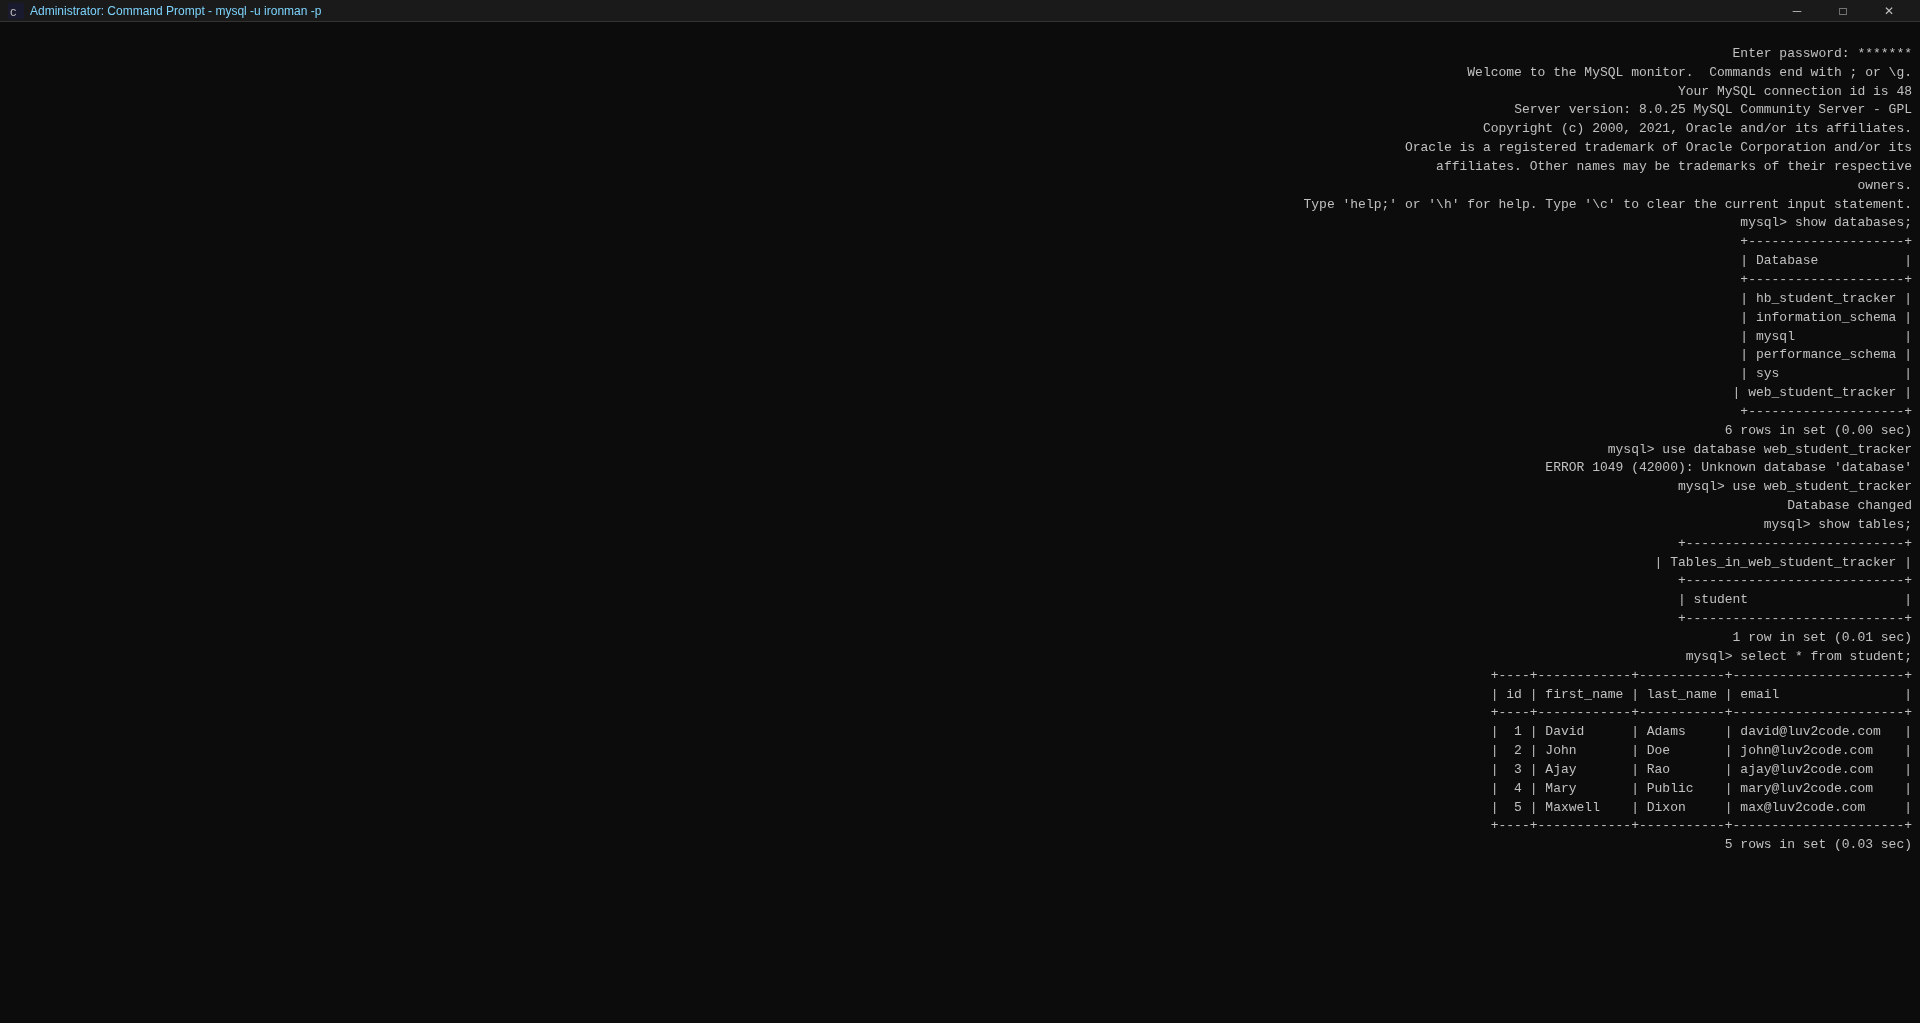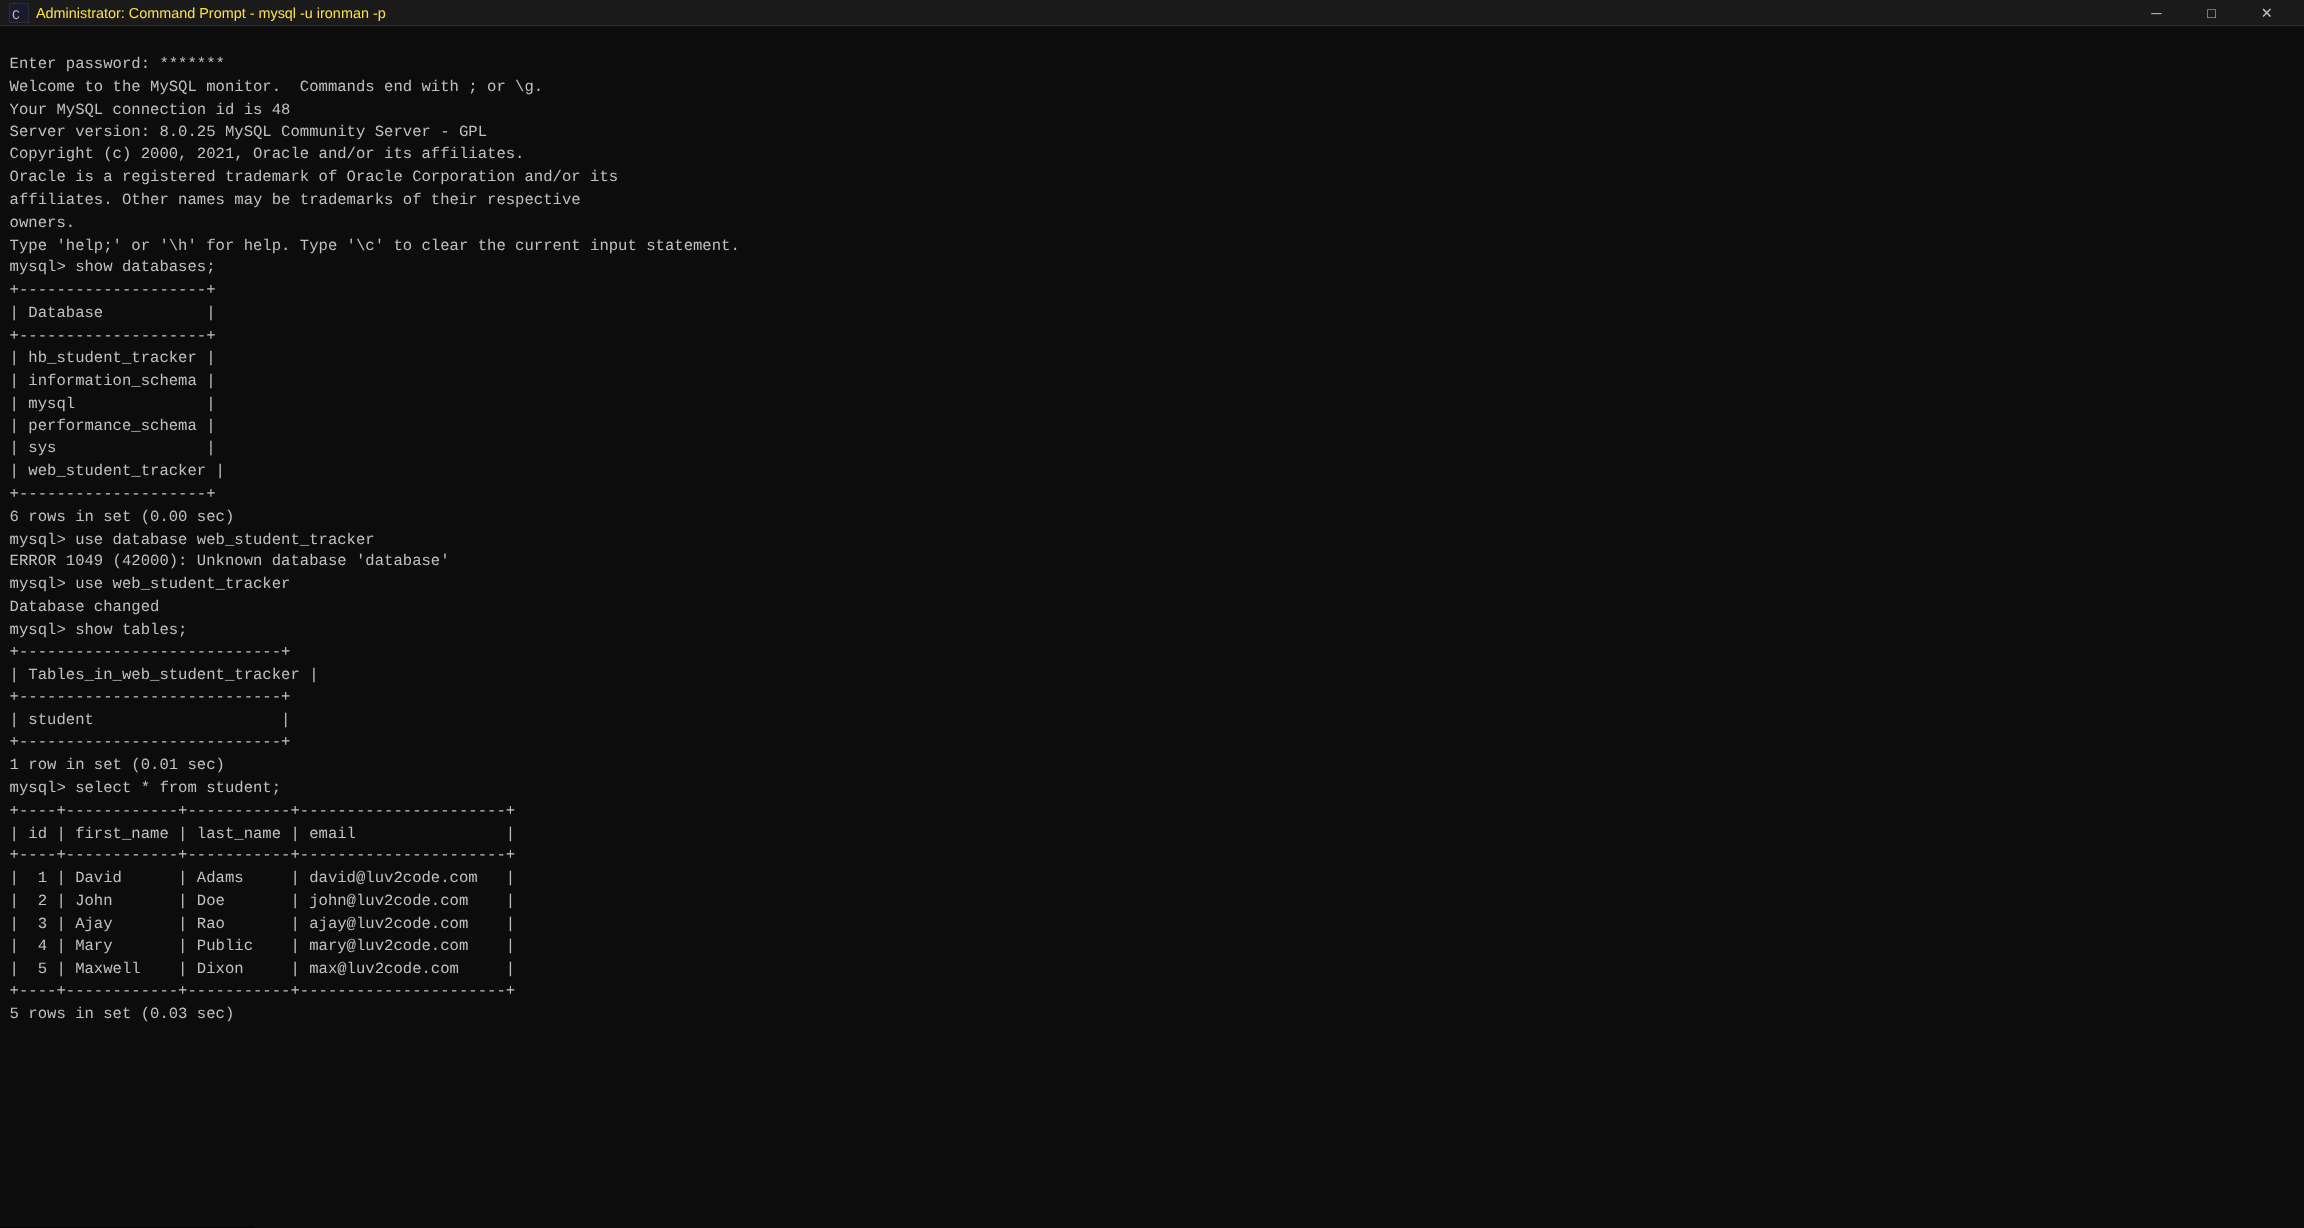--- a/index.html
+++ b/index.html
@@ -35,21 +35,21 @@
     }
 
     .title-bar-icon {
       width: 16px;
       height: 16px;
       background: #555;
       display: inline-block;
     }
 
     .title-bar-text {
-      color: #fde047;
+      color: #7dd3fc;
       font-size: 12px;
       font-family: 'Segoe UI', sans-serif;
     }
 
     .title-bar-controls {
       display: flex;
       gap: 0;
     }
 
     .title-bar-btn {
@@ -68,20 +68,21 @@
 
     .terminal-body {
       padding: 4px 8px;
       line-height: 1.45;
       color: #c0c0c0;
       background: #0c0c0c;
       height: calc(1023px - 22px);
       overflow: hidden;
       white-space: pre;
       font-size: 13px;
+      text-align: right;
     }
 
     .line {
       display: block;
       white-space: pre;
     }
   </style>
 </head>
 <body>
 

